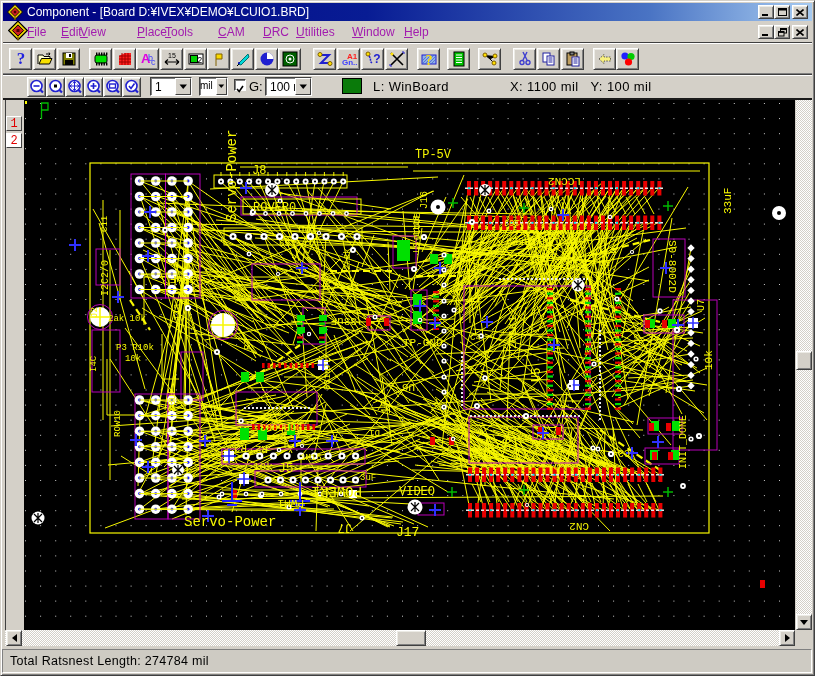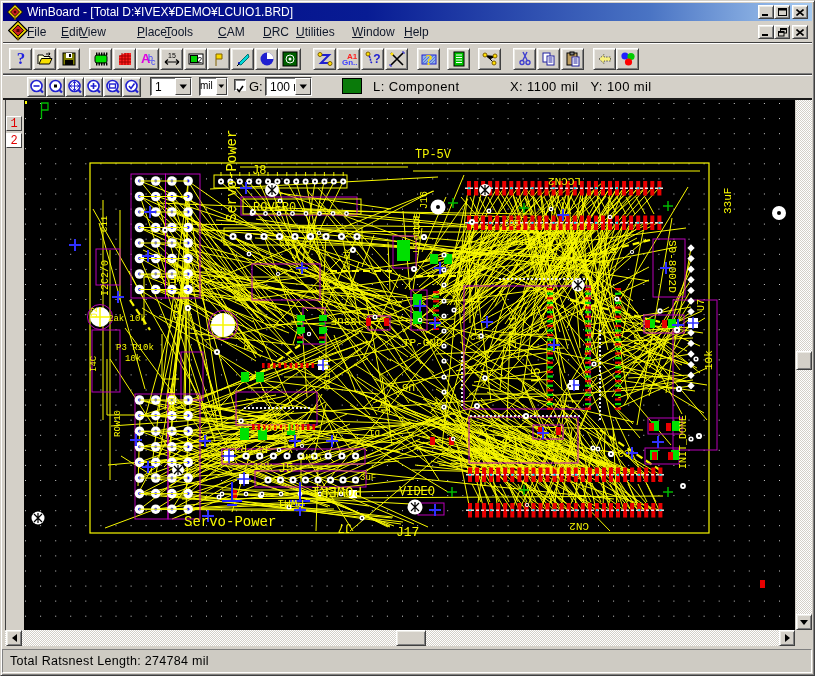--- a/index.html
+++ b/index.html
@@ -1,21 +1,21 @@
 <!DOCTYPE html>
 <html><head><meta charset="utf-8"><style>
 * {margin:0;padding:0;box-sizing:border-box}
 body {width:815px;height:676px;position:relative;background:#d4d0c8;font-family:"Liberation Sans",sans-serif;overflow:hidden}
 #frame {position:absolute;left:0;top:0;width:815px;height:676px;border:1px solid;border-color:#d4d0c8 #404040 #404040 #d4d0c8;box-shadow:inset 1px 1px 0 #fff,inset -1px -1px 0 #808080}
 #titlebar {position:absolute;left:3px;top:3px;width:809px;height:18px;background:linear-gradient(90deg,#000080 0%,#081c94 45%,#4a74c4 80%,#a6caf0 100%)}
 #titlebar .ticon {position:absolute;left:4px;top:1px}
 #titletext {position:absolute;left:24px;top:2px;color:#fff;font-size:12px;font-weight:normal;letter-spacing:0px}
 .wbtn {position:absolute;width:16px;height:14px;background:#d4d0c8;border:1px solid;border-color:#fff #404040 #404040 #fff;box-shadow:inset 1px 1px 0 #ecebe5,inset -1px -1px 0 #808080;display:flex;align-items:center;justify-content:center}
 #menubar {position:absolute;left:3px;top:21px;width:809px;height:21px;background:#d4d0c8}
-.mitem {position:absolute;top:4px;font-size:12px;color:#0f172a}
+.mitem {position:absolute;top:4px;font-size:12px;color:#a21caf}
 #menubar .ticon {position:absolute;left:7px;top:2px;transform:scale(1.25)}
 #tb1 {position:absolute;left:3px;top:42px;width:809px;height:33px;background:#d4d0c8;border-top:1px solid #404040;border-bottom:1px solid #404040;box-shadow:inset 0 1px 0 #fff,inset 0 -1px 0 #808080}
 .tbtn {position:absolute;top:5px;width:23px;height:22px;background:#d4d0c8;border:1px solid;border-color:#fff #404040 #404040 #fff;box-shadow:inset 1px 1px 0 #ecebe5,inset -1px -1px 0 #808080;display:flex;align-items:center;justify-content:center}
 #tb2 {position:absolute;left:3px;top:75px;width:809px;height:25px;background:#d4d0c8;border-bottom:2px solid #1a1a1a;box-shadow:inset 0 1px 0 #fff}
 .zbtn {position:absolute;top:2px;width:19px;height:20px;background:#d4d0c8;border:1px solid;border-color:#fff #404040 #404040 #fff;box-shadow:inset 1px 1px 0 #ecebe5,inset -1px -1px 0 #808080;display:flex;align-items:center;justify-content:center}
 .combo {position:absolute;top:2px;height:19px;background:#fff;border:1px solid;border-color:#404040 #fff #fff #404040;box-shadow:inset 1px 1px 0 #808080}
 .ctext {position:absolute;left:4px;top:2px;font-size:12px}
 .cbtn {position:absolute;right:0;top:0;width:16px;height:17px;background:#d4d0c8;border:1px solid;border-color:#fff #404040 #404040 #fff;display:flex;align-items:center;justify-content:center}
 .lbl {position:absolute;font-size:13px;color:#000}
 #cv {position:absolute;left:24px;top:100px;width:771px;height:530px;background:#000}
@@ -31,21 +31,21 @@
 <div id="frame"></div>
 <div id="titlebar">
     <span class="ticon"><svg width="16" height="16" viewBox="0 0 16 16">
         <g>
           <polygon points="8,0.5 15.5,8 8,15.5 0.5,8" fill="#f0d800" stroke="#000" stroke-width="1"></polygon>
           <polygon points="8,3.5 12.5,8 8,12.5 3.5,8" fill="#cc2020" stroke="#000" stroke-width="0.8"></polygon>
           <rect x="6.8" y="6.8" width="2.4" height="2.4" fill="#500000"></rect>
           <rect x="7.4" y="13" width="1.2" height="3" fill="#806000"></rect>
         </g>
       </svg></span>
-    <span id="titletext">WinBoard - [Total D:¥IVEX¥DEMO¥LCUIO1.BRD]</span>
+    <span id="titletext">Component - [Board D:¥IVEX¥DEMO¥LCUIO1.BRD]</span>
   </div>
 <div class="wbtn " style="left:758px;top:5px">
     <svg width="8" height="7" viewBox="0 0 8 7">
       <rect x="0" y="5" width="6" height="2" fill="#000"></rect>
     </svg>
   </div>
 <div class="wbtn " style="left:774px;top:5px">
     <svg width="9" height="8" viewBox="0 0 9 8">
       <rect x="0.5" y="0.5" width="8" height="7" fill="none" stroke="#000"></rect>
       <rect x="0.5" y="0.5" width="8" height="2" fill="#000"></rect>
@@ -329,21 +329,21 @@
 <span class="lbl" style="left:246px;top:4px">G:</span>
 <div class="combo" style="left:262px;width:47px">
       <span class="ctext">100 mil</span>
       <span class="cbtn">
         <svg width="9" height="6" viewBox="0 0 9 6">
           <polygon points="0.5,0.5 8,0.5 4.2,5" fill="#000"></polygon>
         </svg>
       </span>
     </div>
 <span style="position:absolute;left:339px;top:3px;width:20px;height:16px;background:#0a7a0a;border:1px solid #000"></span>
-<span class="lbl" style="left:370px;top:4px;letter-spacing:0.4px">L: Component</span>
+<span class="lbl" style="left:370px;top:4px;letter-spacing:0.4px">L: WinBoard</span>
 <span class="lbl" style="left:507px;top:4px;letter-spacing:0.4px">X: 1100 mil&nbsp;&nbsp;&nbsp;Y: 100 mil</span>
 </div>
 <div id="cv"></div>
 <svg width="771" height="530" viewBox="24 100 771 530" style="position:absolute;left:24px;top:100px">
     <rect x="24" y="100" width="771" height="530" fill="#000"></rect>
     <g fill="#c9c9c9">
       <rect x="25.0" y="103.0" width="1" height="1"></rect>
       <rect x="40.1" y="103.0" width="1" height="1"></rect>
       <rect x="55.2" y="103.0" width="1" height="1"></rect>
       <rect x="70.2" y="103.0" width="1" height="1"></rect>

